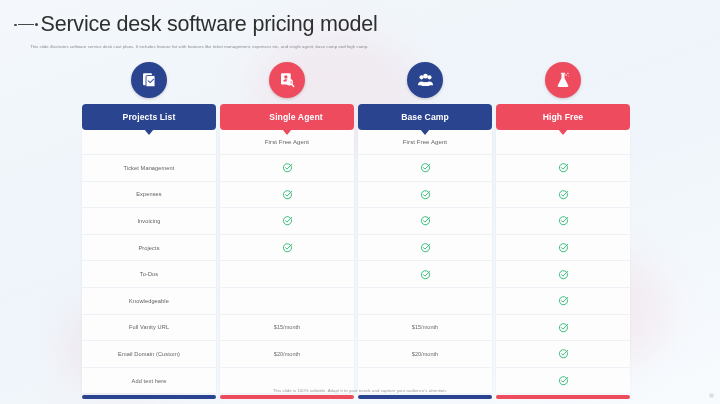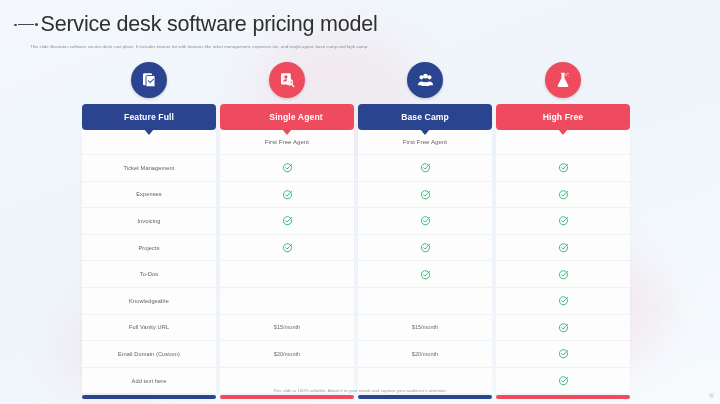--- a/index.html
+++ b/index.html
@@ -232,21 +232,21 @@
   <div class="table" id="pricing-table">
       <div class="col feature">
         <div class="col-icon" style="background: rgb(43, 68, 144);">
           <svg viewBox="0 0 24 24" width="18" height="18">
             <rect x="4" y="3" width="12" height="16" rx="1.5" fill="#ffffff"></rect>
             <rect x="8" y="6" width="12" height="15" rx="1.5" fill="#ffffff" stroke="#2b4490" stroke-width="1.2"></rect>
             <path d="M11 13l2.5 2.5L18 11" stroke="#2b4490" stroke-width="1.4" fill="none" stroke-linecap="round"></path>
           </svg>
         </div>
         <div class="col-head" style="background: rgb(43, 68, 144); color: rgb(43, 68, 144);">
-          <span class="label">Feature Full</span>
+          <span class="label">Projects List</span>
         </div>
         <div class="col-body">
           <div class="subhead">
             <span class="txt"></span>
           </div>
           <div class="cell">
             <span class="txt">Ticket Management</span>
           </div>
           <div class="cell">
             <span class="txt">Expenses</span>

